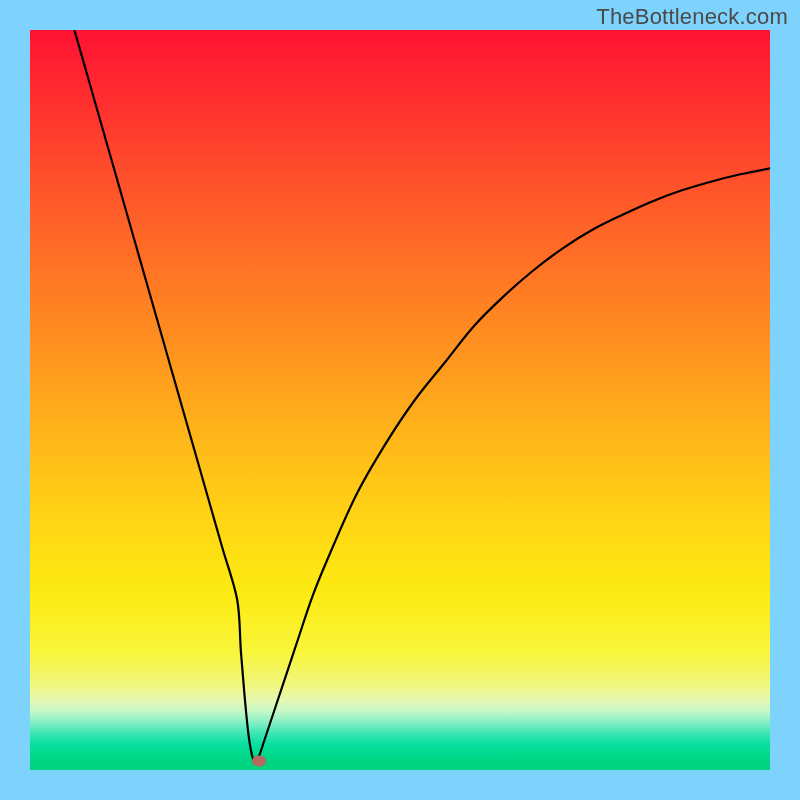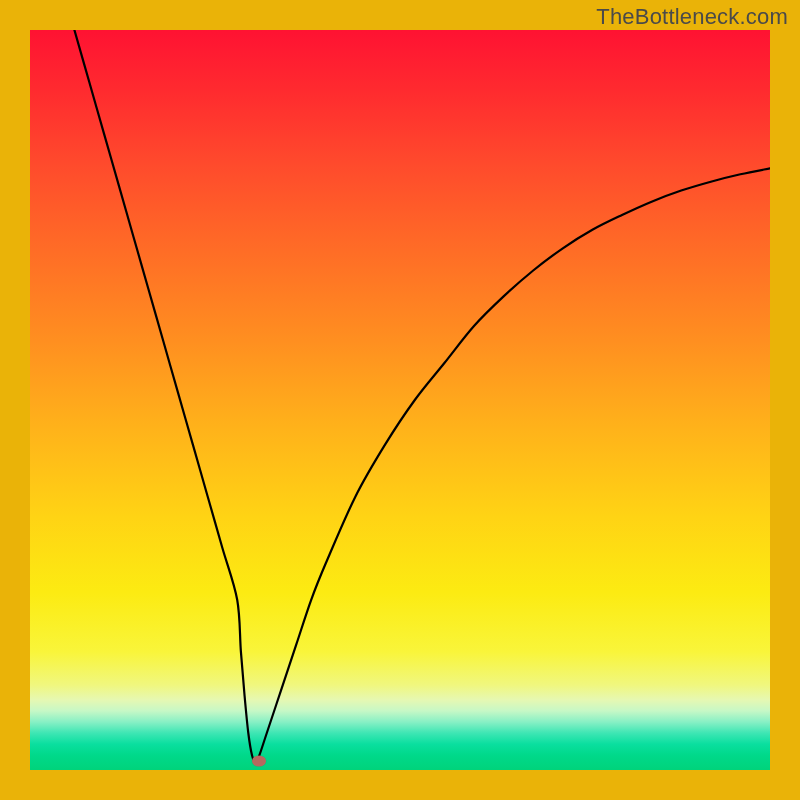--- a/index.html
+++ b/index.html
@@ -7,21 +7,21 @@
     padding: 0;
     width: 800px;
     height: 800px;
     background: #000;
     overflow: hidden;
     font-family: Arial, Helvetica, sans-serif;
   }
   .frame {
     position: absolute;
     inset: 0;
-    background: #eab308;
+    background: #7dd3fc;
   }
   .plot-area {
     position: absolute;
     left: 30px;
     top: 30px;
     width: 740px;
     height: 740px;
     
     background: linear-gradient(
       to bottom,

